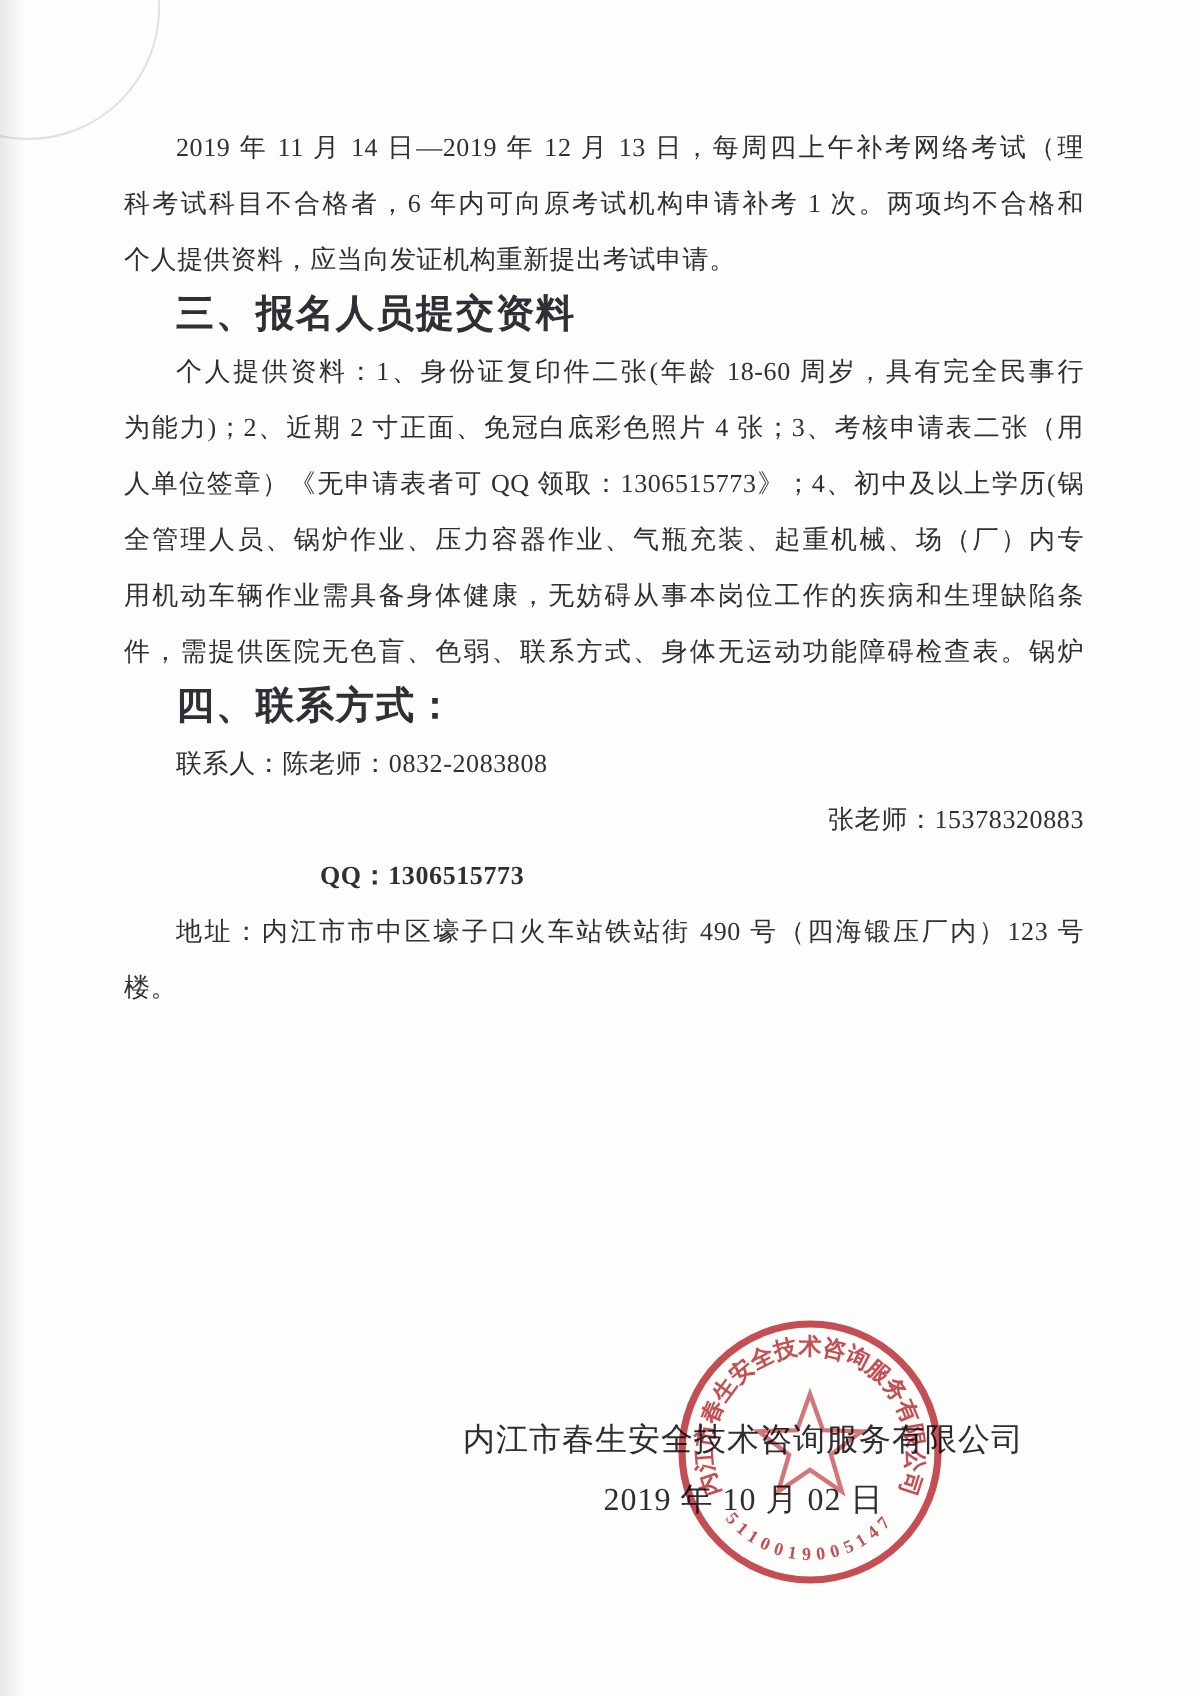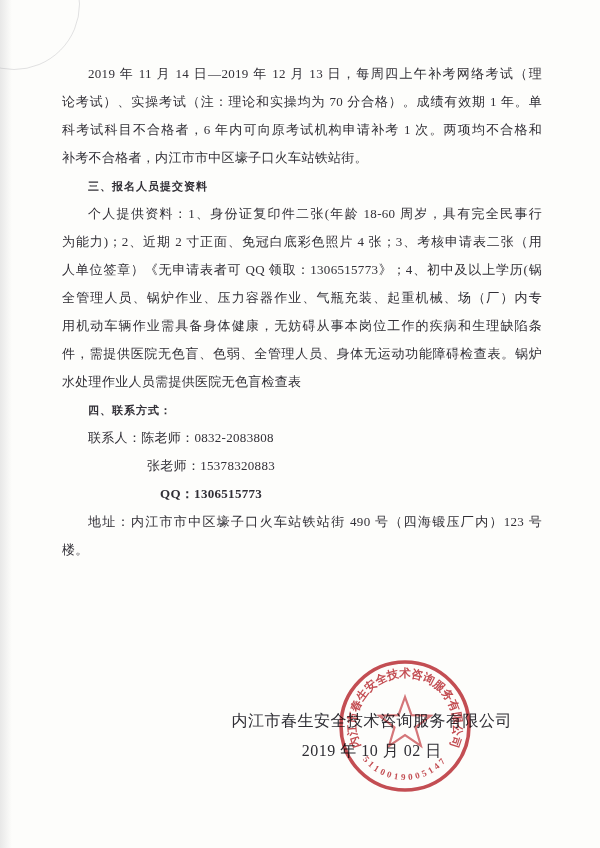--- a/index.html
+++ b/index.html
@@ -20,26 +20,26 @@
     border-radius:50%; border:1px solid rgba(150,150,158,0.28);
     pointer-events:none;
   }
   .doc-body {
     position:absolute; left:62px; top:60px; width:480px;
     font-size:13px;
   }
   .line { min-height:28px; line-height:28px; letter-spacing:0.3px; }
   .justify { text-align:justify; text-align-last:justify; }
   .indent { text-indent:26px; }
-  .indent-2 { padding-left:85px; }
+  .indent-2 { padding-left:85px;text-align:right; }
   .indent-3 { padding-left:98px;font-weight:bold; }
   .bold {
     font-weight:700; letter-spacing:1px;
     font-family:"Liberation Sans","DejaVu Sans",sans-serif;
-    font-size:11px;
+    font-size:19px;
   }
   .signature {
     position:absolute; top:710px; right:88px;
     text-align:center; font-size:16px; letter-spacing:0.5px;
     color:#2e2d33;
   }
   .signature .company { line-height:22px; white-space:nowrap; }
   .signature .date { line-height:22px; margin-top:8px; white-space:nowrap; }
   .stamp {
     position:absolute; left:335px; top:656px; width:140px; height:140px;
@@ -52,31 +52,29 @@
 </style>
 </head>
 <body>
 
 <div class="page">
   <div class="edge-shade"></div>
   <div class="curl"></div>
 
   <div class="doc-body">
       <div class="line indent justify">2019 年 11 月 14 日—2019 年 12 月 13 日，每周四上午补考网络考试（理</div>
-      <div class="line justify">论考试）、实操考试（注：理论和实操均为 70 分合格）。成绩有效期 1 年。单</div>
       <div class="line justify">科考试科目不合格者，6 年内可向原考试机构申请补考 1 次。两项均不合格和</div>
-      <div class="line">补考不合格者，内江市市中区壕子口火车站铁站街。</div>
+      <div class="line">个人提供资料，应当向发证机构重新提出考试申请。</div>
       <div class="line indent bold">三、报名人员提交资料</div>
       <div class="line indent justify">个人提供资料：1、身份证复印件二张(年龄 18-60 周岁，具有完全民事行</div>
       <div class="line justify">为能力)；2、近期 2 寸正面、免冠白底彩色照片 4 张；3、考核申请表二张（用</div>
       <div class="line justify">人单位签章）《无申请表者可 QQ 领取：1306515773》；4、初中及以上学历(锅</div>
       <div class="line justify">全管理人员、锅炉作业、压力容器作业、气瓶充装、起重机械、场（厂）内专</div>
       <div class="line justify">用机动车辆作业需具备身体健康，无妨碍从事本岗位工作的疾病和生理缺陷条</div>
-      <div class="line justify">件，需提供医院无色盲、色弱、全管理人员、身体无运动功能障碍检查表。锅炉</div>
-      <div class="line">水处理作业人员需提供医院无色盲检查表</div>
+      <div class="line justify">件，需提供医院无色盲、色弱、联系方式、身体无运动功能障碍检查表。锅炉</div>
       <div class="line indent bold">四、联系方式：</div>
       <div class="line indent">联系人：陈老师：0832-2083808</div>
       <div class="line indent-2">张老师：15378320883</div>
       <div class="line indent-3">QQ：1306515773</div>
       <div class="line indent justify">地址：内江市市中区壕子口火车站铁站街 490 号（四海锻压厂内）123 号</div>
       <div class="line">楼。</div>
     </div>
 
   <div class="signature">
     <div class="company">内江市春生安全技术咨询服务有限公司</div>

